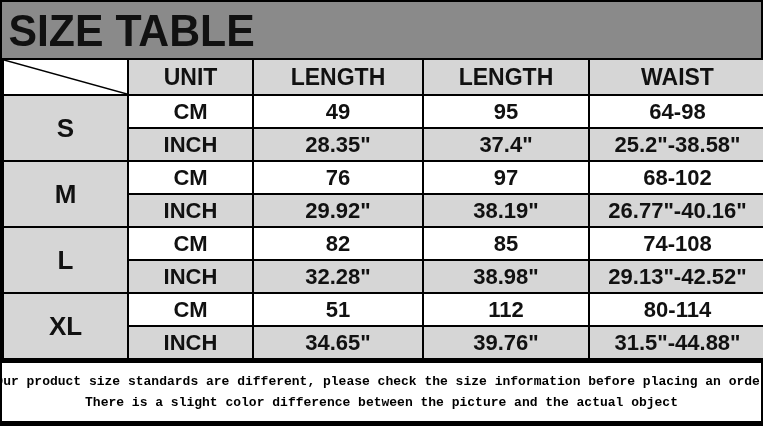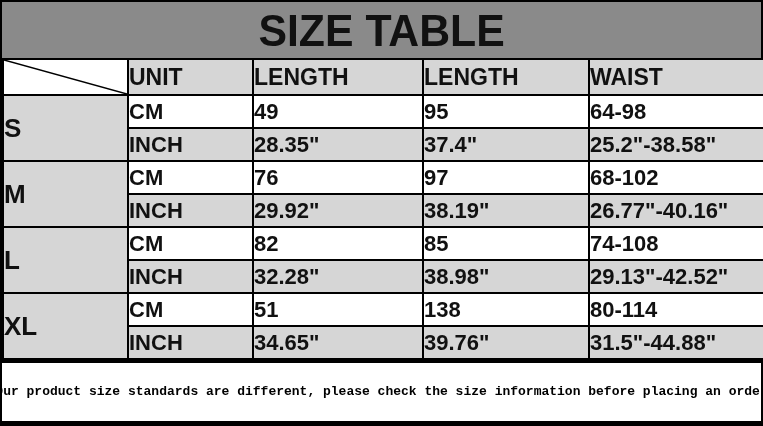--- a/index.html
+++ b/index.html
@@ -24,41 +24,41 @@
     border-bottom-width: 5px;
     background: var(--bg-white);
     display: flex;
     flex-direction: column;
   }
   .title-bar {
     height: 56px;
     background: var(--title-bg);
     display: flex;
     align-items: center;
-    justify-content: center;
+    justify-content: flex-start;
     flex: 0 0 auto;
   }
   .title-bar span {
     font-size: 45px;
     font-weight: 700;
     color: var(--text);
     letter-spacing: 0px;
     transform: scaleX(0.95);
     line-height: 1;
   }
   table.size-table {
     width: 100%;
     border-collapse: collapse;
     table-layout: fixed;
     flex: 0 0 auto;
   }
   table.size-table th,
   table.size-table td {
     border: 2px solid var(--border);
-    text-align: left;
+    text-align: center;
     vertical-align: middle;
     font-weight: 700;
     color: var(--text);
     padding: 0;
     overflow: hidden;
     white-space: nowrap;
     margin-top: 16px;
   }
   tr.header-row { height: 36px; }
   tr.header-row th {
@@ -173,29 +173,30 @@
         <td>INCH</td>
         <td>32.28"</td>
         <td>38.98"</td>
         <td>29.13"-42.52"</td>
       </tr>
 
       <tr class="data-row cm-row">
         <td class="size-cell" rowspan="2">XL</td>
         <td>CM</td>
         <td>51</td>
-        <td>138</td>
+        <td>112</td>
         <td>80-114</td>
       </tr>
       <tr class="data-row inch-row">
         <td>INCH</td>
         <td>34.65"</td>
         <td>39.76"</td>
         <td>31.5"-44.88"</td>
       </tr>
     </tbody>
   </table>
 
   <div class="notes">
     <div>Our product size standards are different, please check the size information before placing an order</div>
+    <div>There is a slight color difference between the picture and the actual object</div>
   </div>
 
 </div>
 
 </body></html>

